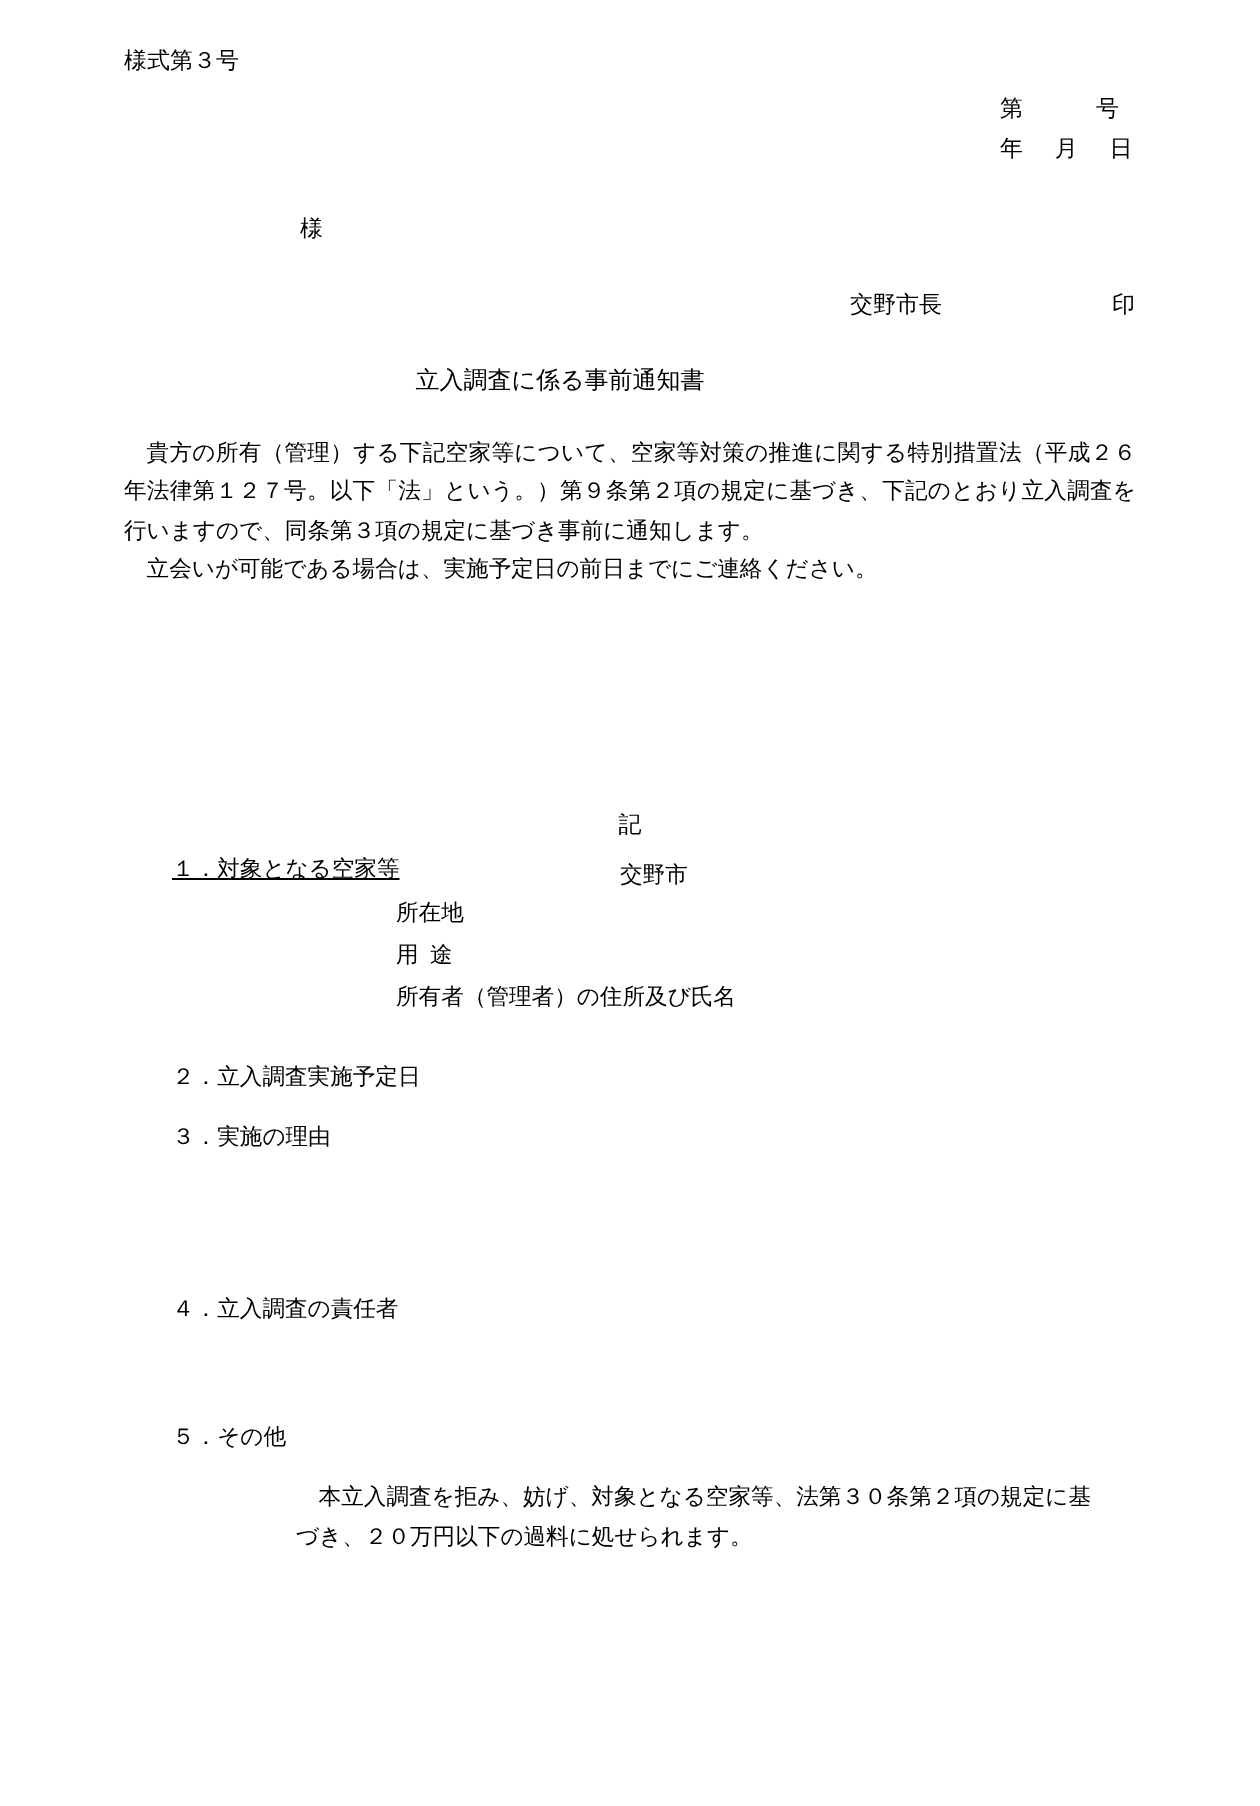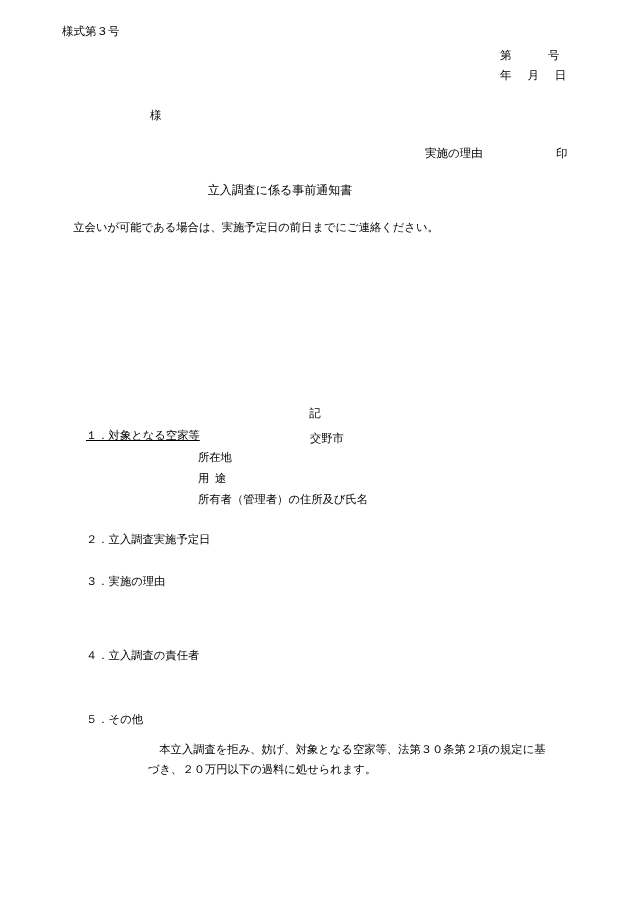--- a/index.html
+++ b/index.html
@@ -40,45 +40,46 @@
 
   .item         { font-size: 11.3px; }
   .item1        { left: 86px;  top: 430px; text-decoration: underline; }
   .sub          { left: 198px; font-size: 11.3px; }
   .sub-loc      { top: 452px; }
   .sub-use      { top: 473px; }
   .sub-owner    { top: 494px; }
   .loc-val      { left: 310px; top: 433px; font-size: 11.3px; }
 
   .item2        { left: 86px;  top: 534px; }
-  .item3        { left: 86px;  top: 576px; }
+  .item3        { left: 86px;  top: 564px; }
   .item4        { left: 86px;  top: 650px; }
   .item5        { left: 86px;  top: 714px; }
 
   .note-block   { left: 148px; top: 740px; width: 400px; font-size: 11.3px; line-height: 1.75; white-space: normal; }
   .note-block p { margin: 0; text-indent: 1em; }
 </style>
 </head>
 <body>
 
 <div class="page">
 
   <div class="abs form-no">様式第３号</div>
 
   <div class="abs no-line">第　　　号</div>
   <div class="abs date-line">年　 月　 日</div>
 
   <div class="abs addressee">様</div>
 
-  <div class="abs issuer">実施の理由</div>
+  <div class="abs issuer">交野市長</div>
   <div class="abs seal">印</div>
 
   <div class="abs doc-title">立入調査に係る事前通知書</div>
 
   <div class="abs body-block">
+    <p>貴方の所有（管理）する下記空家等について、空家等対策の推進に関する特別措置法（平成２６年法律第１２７号。以下「法」という。）第９条第２項の規定に基づき、下記のとおり立入調査を行いますので、同条第３項の規定に基づき事前に通知します。</p>
     <p>立会いが可能である場合は、実施予定日の前日までにご連絡ください。</p>
   </div>
 
   <div class="abs ki">記</div>
 
   <div class="abs item item1">１．対象となる空家等</div>
   <div class="abs sub sub-loc">所在地</div>
   <div class="abs loc-val">交野市</div>
   <div class="abs sub sub-use">用  途</div>
   <div class="abs sub sub-owner">所有者（管理者）の住所及び氏名</div>

